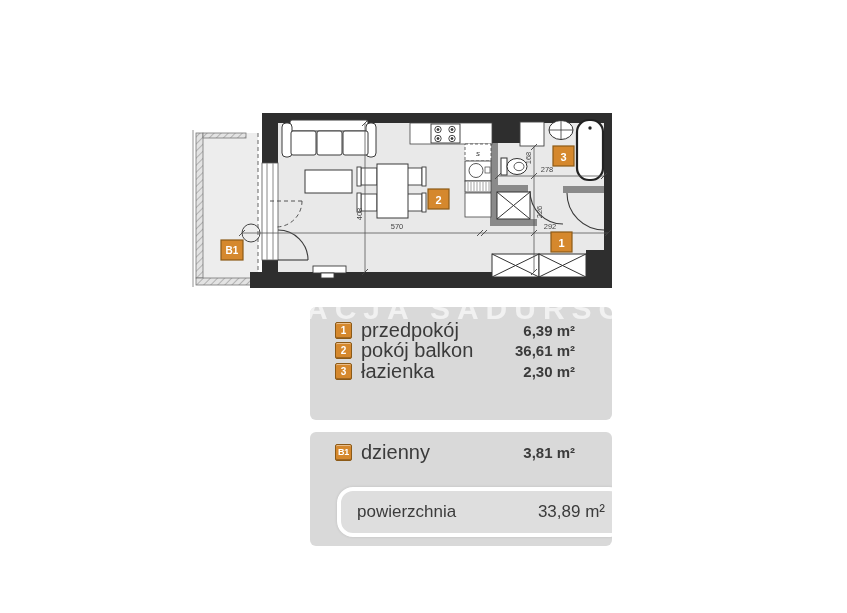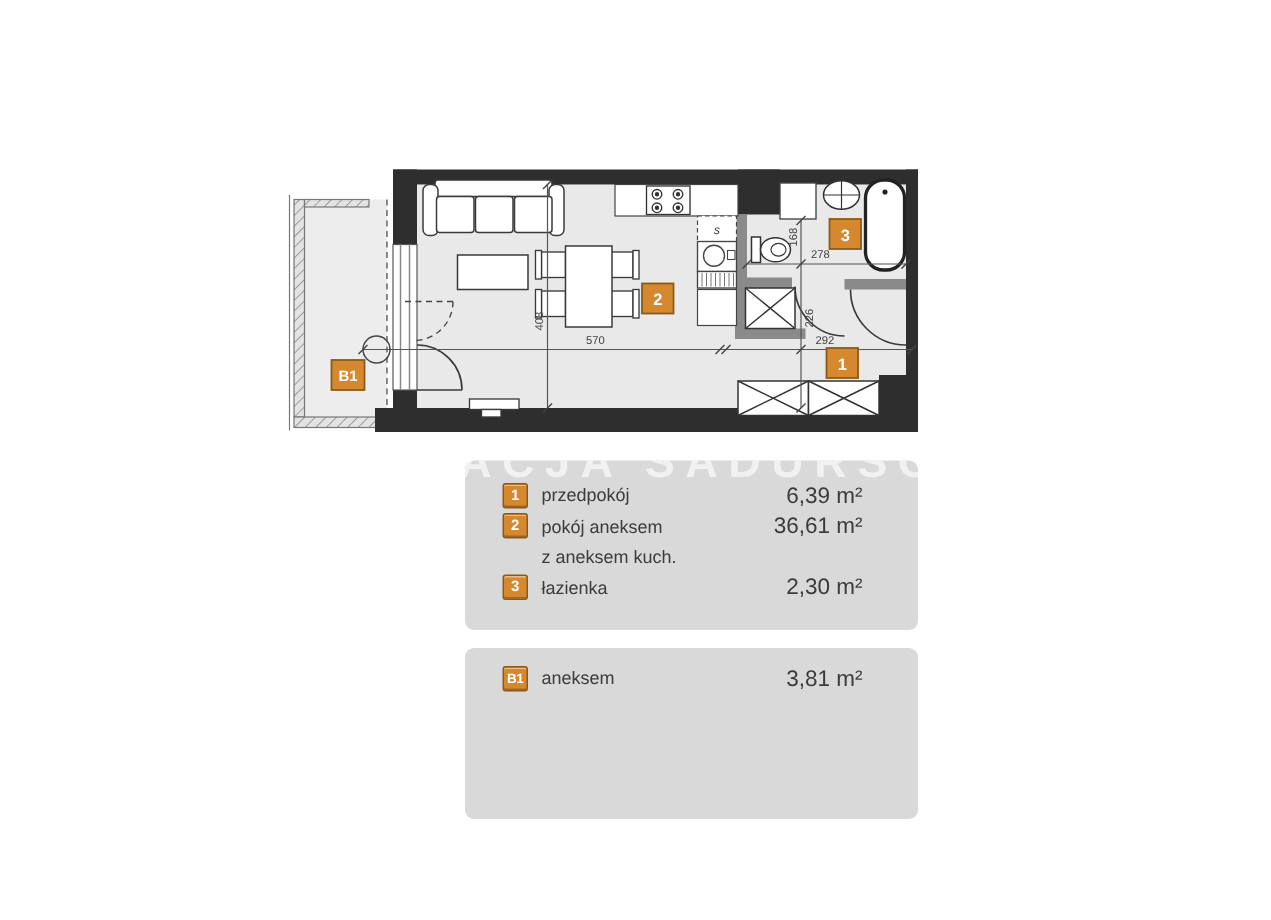--- a/index.html
+++ b/index.html
@@ -23,22 +23,22 @@
   }
   .lrow{display:flex;align-items:center;height:20.5px;position:relative;}
   .lbadge{
     width:17px;height:17px;box-sizing:border-box;flex:0 0 17px;margin-right:9px;
     background:#d5882d;border:1px solid #8c5a17;border-radius:2px;
     box-shadow:inset 0 1px 0 rgba(255,255,255,.45), inset 0 -1px 0 rgba(0,0,0,.25);
     color:#fff;font-weight:bold;font-size:10px;line-height:15px;text-align:center;
   }
   .lbadge.small{font-size:9px;letter-spacing:-0.3px;}
   .lbadge.ghost{visibility:hidden;}
-  .lname{font-size:12px;}
-  .larea{margin-left:auto;font-size:15px;}
+  .lname{font-size:20px;}
+  .larea{margin-left:auto;font-size:15px;font-weight:bold;}
   .total-box{
     margin-top:24px;margin-left:2px;width:248px;height:42px;
     background:#dedede;border:4px solid #ffffff;border-radius:16px;
     display:flex;align-items:center;padding:0 16px;
     box-shadow:0 0 3px rgba(0,0,0,.12);
   }
   .total-box .tlabel{font-size:17px;}
   .total-box .tarea{margin-left:auto;font-size:17px;}
 </style>
 </head>
@@ -246,36 +246,35 @@
   <div class="panel" id="panel-rooms">
     <div class="watermark">ACJA SADURSCY</div>
 
     <div class="lrow">
       <span class="lbadge">1</span>
       <span class="lname">przedpokój</span>
       <span class="larea">6,39 m²</span>
     </div>
     <div class="lrow">
       <span class="lbadge">2</span>
-      <span class="lname">pokój aneksem</span>
+      <span class="lname">pokój balkon</span>
       <span class="larea">36,61 m²</span>
-    </div>
-    <div class="lrow">
-      <span class="lbadge ghost"></span>
-      <span class="lname">z aneksem kuch.</span>
-      <span class="larea"></span>
     </div>
     <div class="lrow">
       <span class="lbadge">3</span>
       <span class="lname">łazienka</span>
       <span class="larea">2,30 m²</span>
     </div>
   </div>
 
   <div class="panel" id="panel-balcony">
     <div class="lrow">
       <span class="lbadge small">B1</span>
-      <span class="lname">aneksem</span>
+      <span class="lname">dzienny</span>
       <span class="larea">3,81 m²</span>
     </div>
+    <div class="total-box">
+      <span class="tlabel">powierzchnia</span>
+      <span class="tarea">33,89 m²</span>
+    </div>
   </div>
 
 </div>
 
 </body></html>

